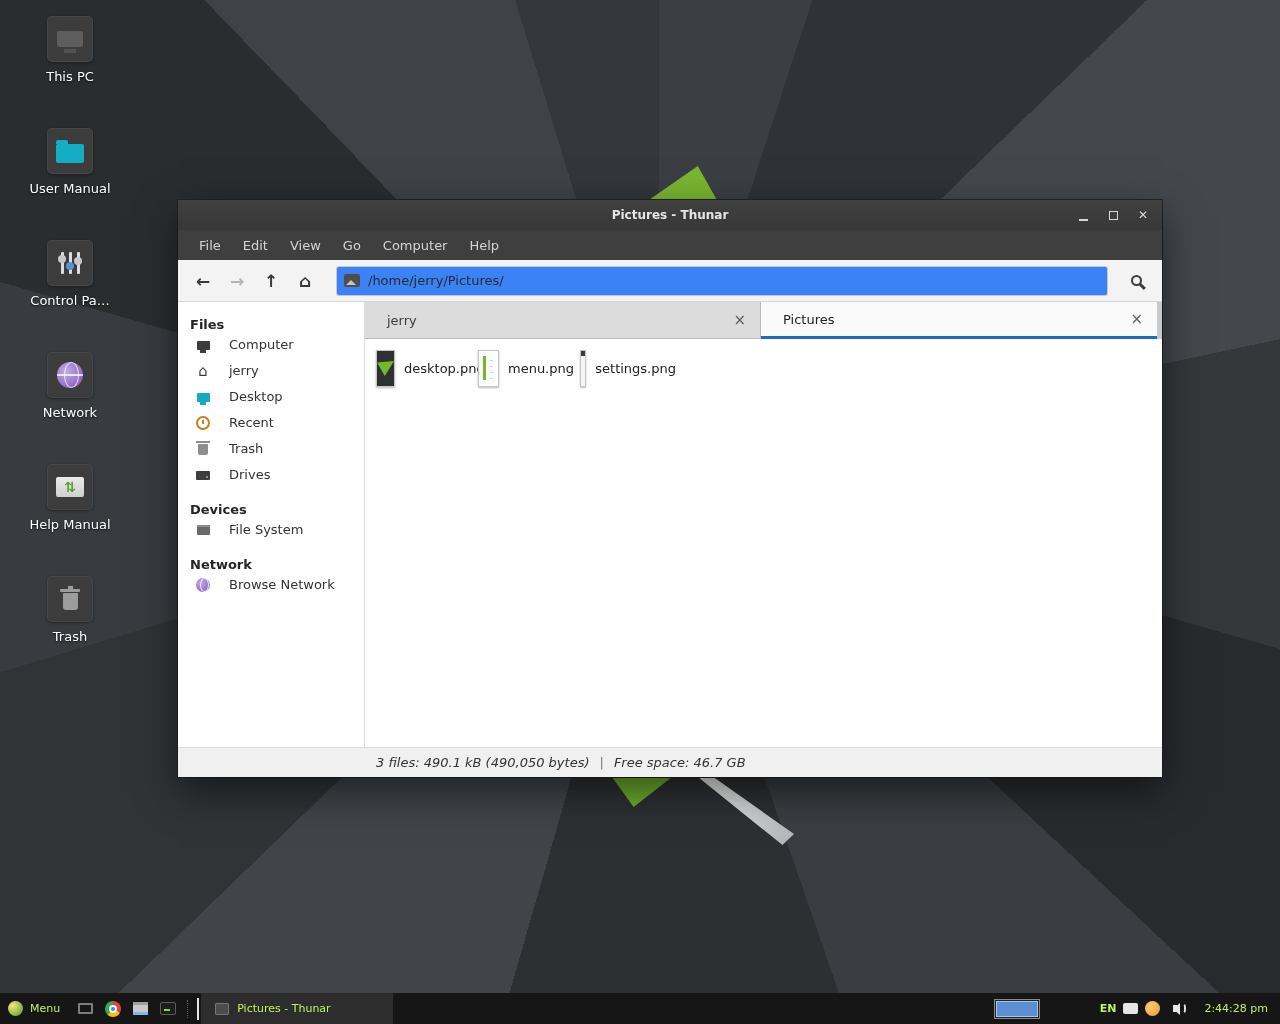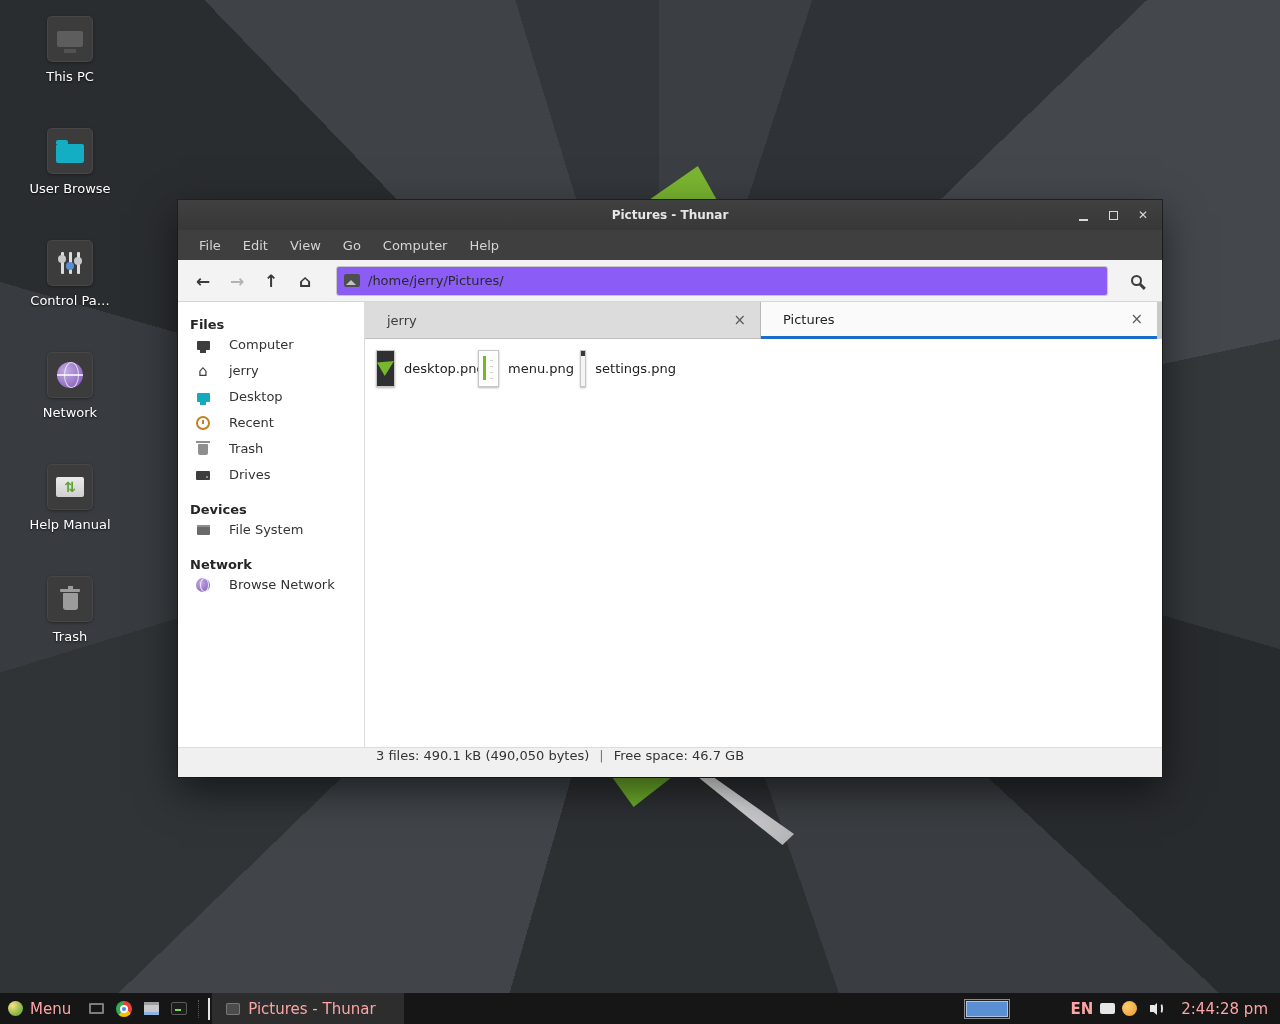--- a/index.html
+++ b/index.html
@@ -66,21 +66,21 @@
   .wc-max-glyph { width:9px; height:9px; border:1.5px solid #d8d8d8; }
 
   .menubar { height:30px; background:#3f3f3f; display:flex; align-items:center; padding-left:10px; flex:0 0 auto; }
   .menu-item { display:flex; align-items:center; padding:0 11px; color:#d4d4d4; font-size:13px; cursor:default; }
 
   .toolbar { height:42px; background:#f3f3f3; border-bottom:1px solid #d5d5d5; display:flex; align-items:center;
     padding:0 10px; gap:4px; flex:0 0 auto; }
   .tool-btn { width:30px; height:30px; display:flex; align-items:center; justify-content:center;
     font-size:17px; font-weight:bold; color:#3a3a3a; border-radius:3px; }
   .tool-btn.disabled { color:#b3b3b3; }
-  .pathbar { flex:1; height:30px; margin:0 8px 0 12px; background:#8b5cf6; border:1px solid #c8c8c8; border-radius:3px;
+  .pathbar { flex:1; height:30px; margin:0 8px 0 12px; background:#3b82f6; border:1px solid #c8c8c8; border-radius:3px;
     display:flex; align-items:center; font-size:13px; color:#2a2a2a; }
   .pb-ico { width:16px; height:13px; background:#4e4e4e; border-radius:2px; position:relative; margin:0 8px 0 7px; flex:0 0 auto; }
   .pb-ico::after { content:''; position:absolute; left:2px; bottom:2px;
     border-left:5px solid transparent; border-right:5px solid transparent; border-bottom:5px solid #c4c4c4; }
   .search-btn { width:32px; height:32px; display:flex; align-items:center; justify-content:center; }
   .mag { width:11px; height:11px; border:2px solid #3c3c3c; border-radius:50%; position:relative; }
   .mag::after { content:''; position:absolute; width:7px; height:2.5px; background:#3c3c3c; right:-6px; bottom:-3px; transform:rotate(45deg); }
 
   .win-body { flex:1; display:flex; min-height:0; }
 
@@ -121,27 +121,27 @@
   .leaf { width:17px; height:15px; background:#76b82a; clip-path:polygon(0 10%, 100% 0, 46% 100%); }
   .thumb-menu { background:#fdfdfd; position:relative; }
   .thumb-menu::before { content:''; position:absolute; left:4px; top:5px; width:3px; height:24px; background:#76b82a; }
   .thumb-menu::after { content:''; position:absolute; left:11px; top:7px; right:5px; height:21px;
     background:repeating-linear-gradient(#fdfdfd 0 2px, #d4d4d4 2px 3px, #fdfdfd 3px 6px); }
   .thumb-settings { background:#f4f4f4; position:relative; }
   .thumb-settings::before { content:''; position:absolute; left:0; right:0; top:0; height:5px; background:#3a3a3a; }
   .thumb-settings::after { content:''; position:absolute; left:3px; right:2px; top:8px; bottom:3px;
     background-image:radial-gradient(#9a9a9a 1.5px, transparent 1.7px); background-size:9px 8px; }
 
-  .statusbar { height:30px; background:#f0f0f0; border-top:1px solid #dcdcdc; display:flex; 
-    gap:10px; padding-left:198px; font-size:13px; color:#333; flex:0 0 auto; }
+  .statusbar { height:30px; background:#f0f0f0; border-top:1px solid #dcdcdc; display:flex; align-items:center;
+    gap:10px; padding-left:198px; font-size:13px; color:#333; flex:0 0 auto;font-style:italic; }
   .status-sep { color:#777; }
 
   
   .taskbar { position:absolute; left:0; bottom:0; width:1280px; height:31px; background:#161616;
-    display:flex; align-items:center; color:#fca5a5; font-size:15px; z-index:50; }
+    display:flex; align-items:center; color:#bef264; font-size:11px; z-index:50; }
   .tb-btn { height:100%; display:flex; align-items:center; justify-content:center; padding:0 6px; }
   .tb-menu { display:flex; align-items:center; gap:7px; padding:0 12px 0 8px; height:100%; }
   .tb-menu-logo { width:15px; height:15px; border-radius:50%;
     background:radial-gradient(circle at 30% 30%, #ffe082, #7cb342 70%); }
   .tb-showdesk { width:15px; height:11px; border:2px solid #7d7d7d; border-radius:1px; }
   .tb-chrome { width:16px; height:16px; border-radius:50%; position:relative;
     background:conic-gradient(#ea4335 0 33%, #fbbc05 33% 62%, #34a853 62% 100%); }
   .tb-chrome::after { content:''; position:absolute; inset:4px; border-radius:50%; background:#4285f4; border:2px solid #fff; }
   .tb-files { width:15px; height:13px; background:#c9c9c9; border-radius:1px;
     box-shadow:inset 0 3px 0 #9e9e9e, inset 0 -3px 0 #8ab4e8; }
@@ -180,21 +180,21 @@
     <div class="di">
       <div class="tile">
           <div class="g-monitor"></div>
         </div>
       <span class="di-label">This PC</span>
     </div>
     <div class="di">
       <div class="tile">
           <div class="g-folder"></div>
         </div>
-      <span class="di-label">User Browse</span>
+      <span class="di-label">User Manual</span>
     </div>
     <div class="di">
       <div class="tile">
         <div class="g-sliders">
             <span class="sl s1"></span>
             <span class="sl s2"></span>
             <span class="sl s3"></span>
           </div>
       </div>
       <span class="di-label">Control Pa…</span>

